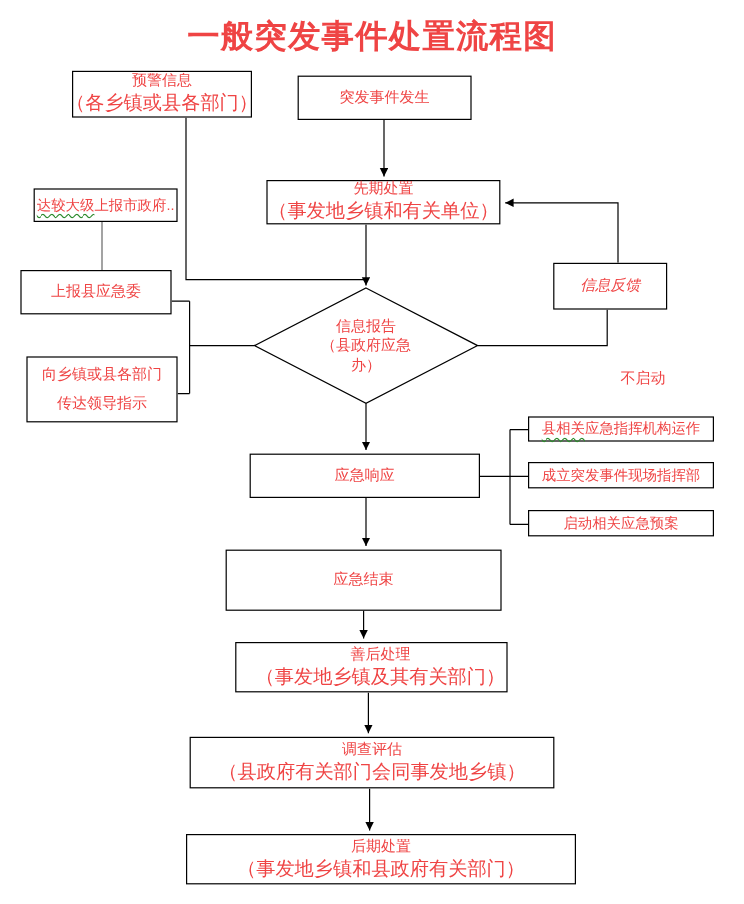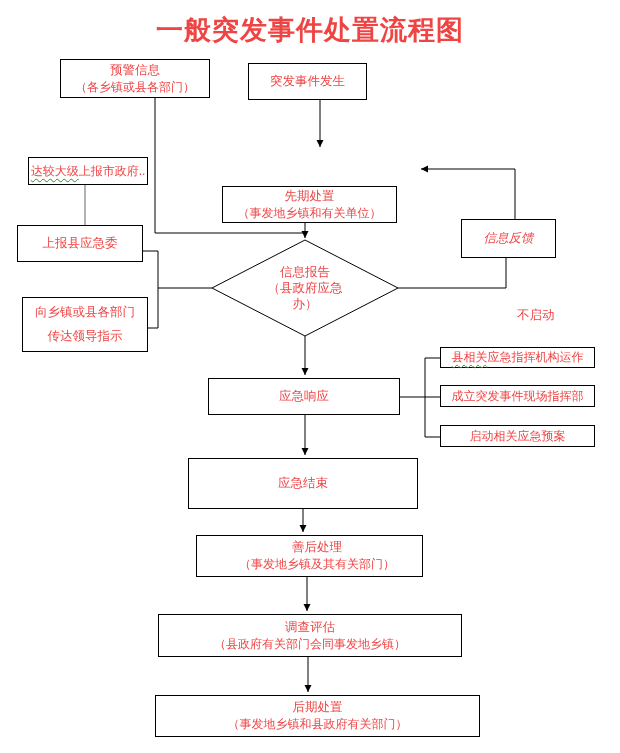--- a/index.html
+++ b/index.html
@@ -12,21 +12,21 @@
     position:absolute; left:0; right:0; top:12px;
     text-align:center; font-family:"Liberation Serif","DejaVu Serif",serif;
     font-weight:bold; font-size:27px; letter-spacing:1px;
   }
   .node {
     position:absolute; box-sizing:border-box;
     border:1px solid #000; background:#fff;
     display:flex; flex-direction:column; justify-content:center; align-items:center;
     font-size:12.5px; line-height:1.35; text-align:center; white-space:nowrap;
   }
-  .node .sub { font-size:12px;font-family:Liberation Serif, serif; }
+  .node .sub { font-size:16px;font-family:Liberation Serif, serif; }
   .tall { line-height:1.9; }
   .plain { border:none; background:transparent; }
   .squiggle {
     text-decoration-line:underline; text-decoration-style:wavy;
     text-decoration-color:#2e8b2e; text-decoration-thickness:1px;
     text-underline-offset:3px;
   }
   #diamond-text {
     position:absolute; left:245px; top:256px; width:120px; height:64px;
     display:flex; flex-direction:column; justify-content:center; align-items:center;
@@ -64,38 +64,38 @@
     <line x1="308" y1="657" x2="308" y2="692" stroke="#000" stroke-width="1" marker-end="url(#arr)"></line>
 
     <polygon points="305,240 398,288 305,336 212,288" fill="#fff" stroke="#000" stroke-width="1"></polygon>
   </svg>
 
   <div class="node" style="left:60px; top:59px; width:150px; height:39px;">
     <div>预警信息</div>
     <div class="sub">（各乡镇或县各部门）</div>
   </div>
 
-  <div class="node" style="left:248px; top:63px; width:119px; height:37px;">
+  <div class="node" style="left:248px; top:63px; width:145px; height:37px;">
     <div>突发事件发生</div>
   </div>
 
   <div class="node" style="left:28px; top:157px; width:120px; height:28px; font-size:12px;">
     <div><span class="squiggle">达较大级</span><span>上报市政府..</span></div>
   </div>
 
   <div class="node" style="left:17px; top:225px; width:126px; height:37px;">
     <div>上报县应急委</div>
   </div>
 
   <div class="node tall" style="left:22px; top:297px; width:126px; height:55px;">
     <div>向乡镇或县各部门</div>
     <div>传达领导指示</div>
   </div>
 
-  <div class="node" style="left:222px; top:150px; width:175px; height:37px;margin-top:36px;">
+  <div class="node" style="left:222px; top:150px; width:195px; height:37px;">
     <div>先期处置</div>
     <div class="sub">（事发地乡镇和有关单位）</div>
   </div>
 
   <div id="diamond-text">
     <div>信息报告</div>
     <div>（县政府应急</div>
     <div>办）</div>
   </div>
 

